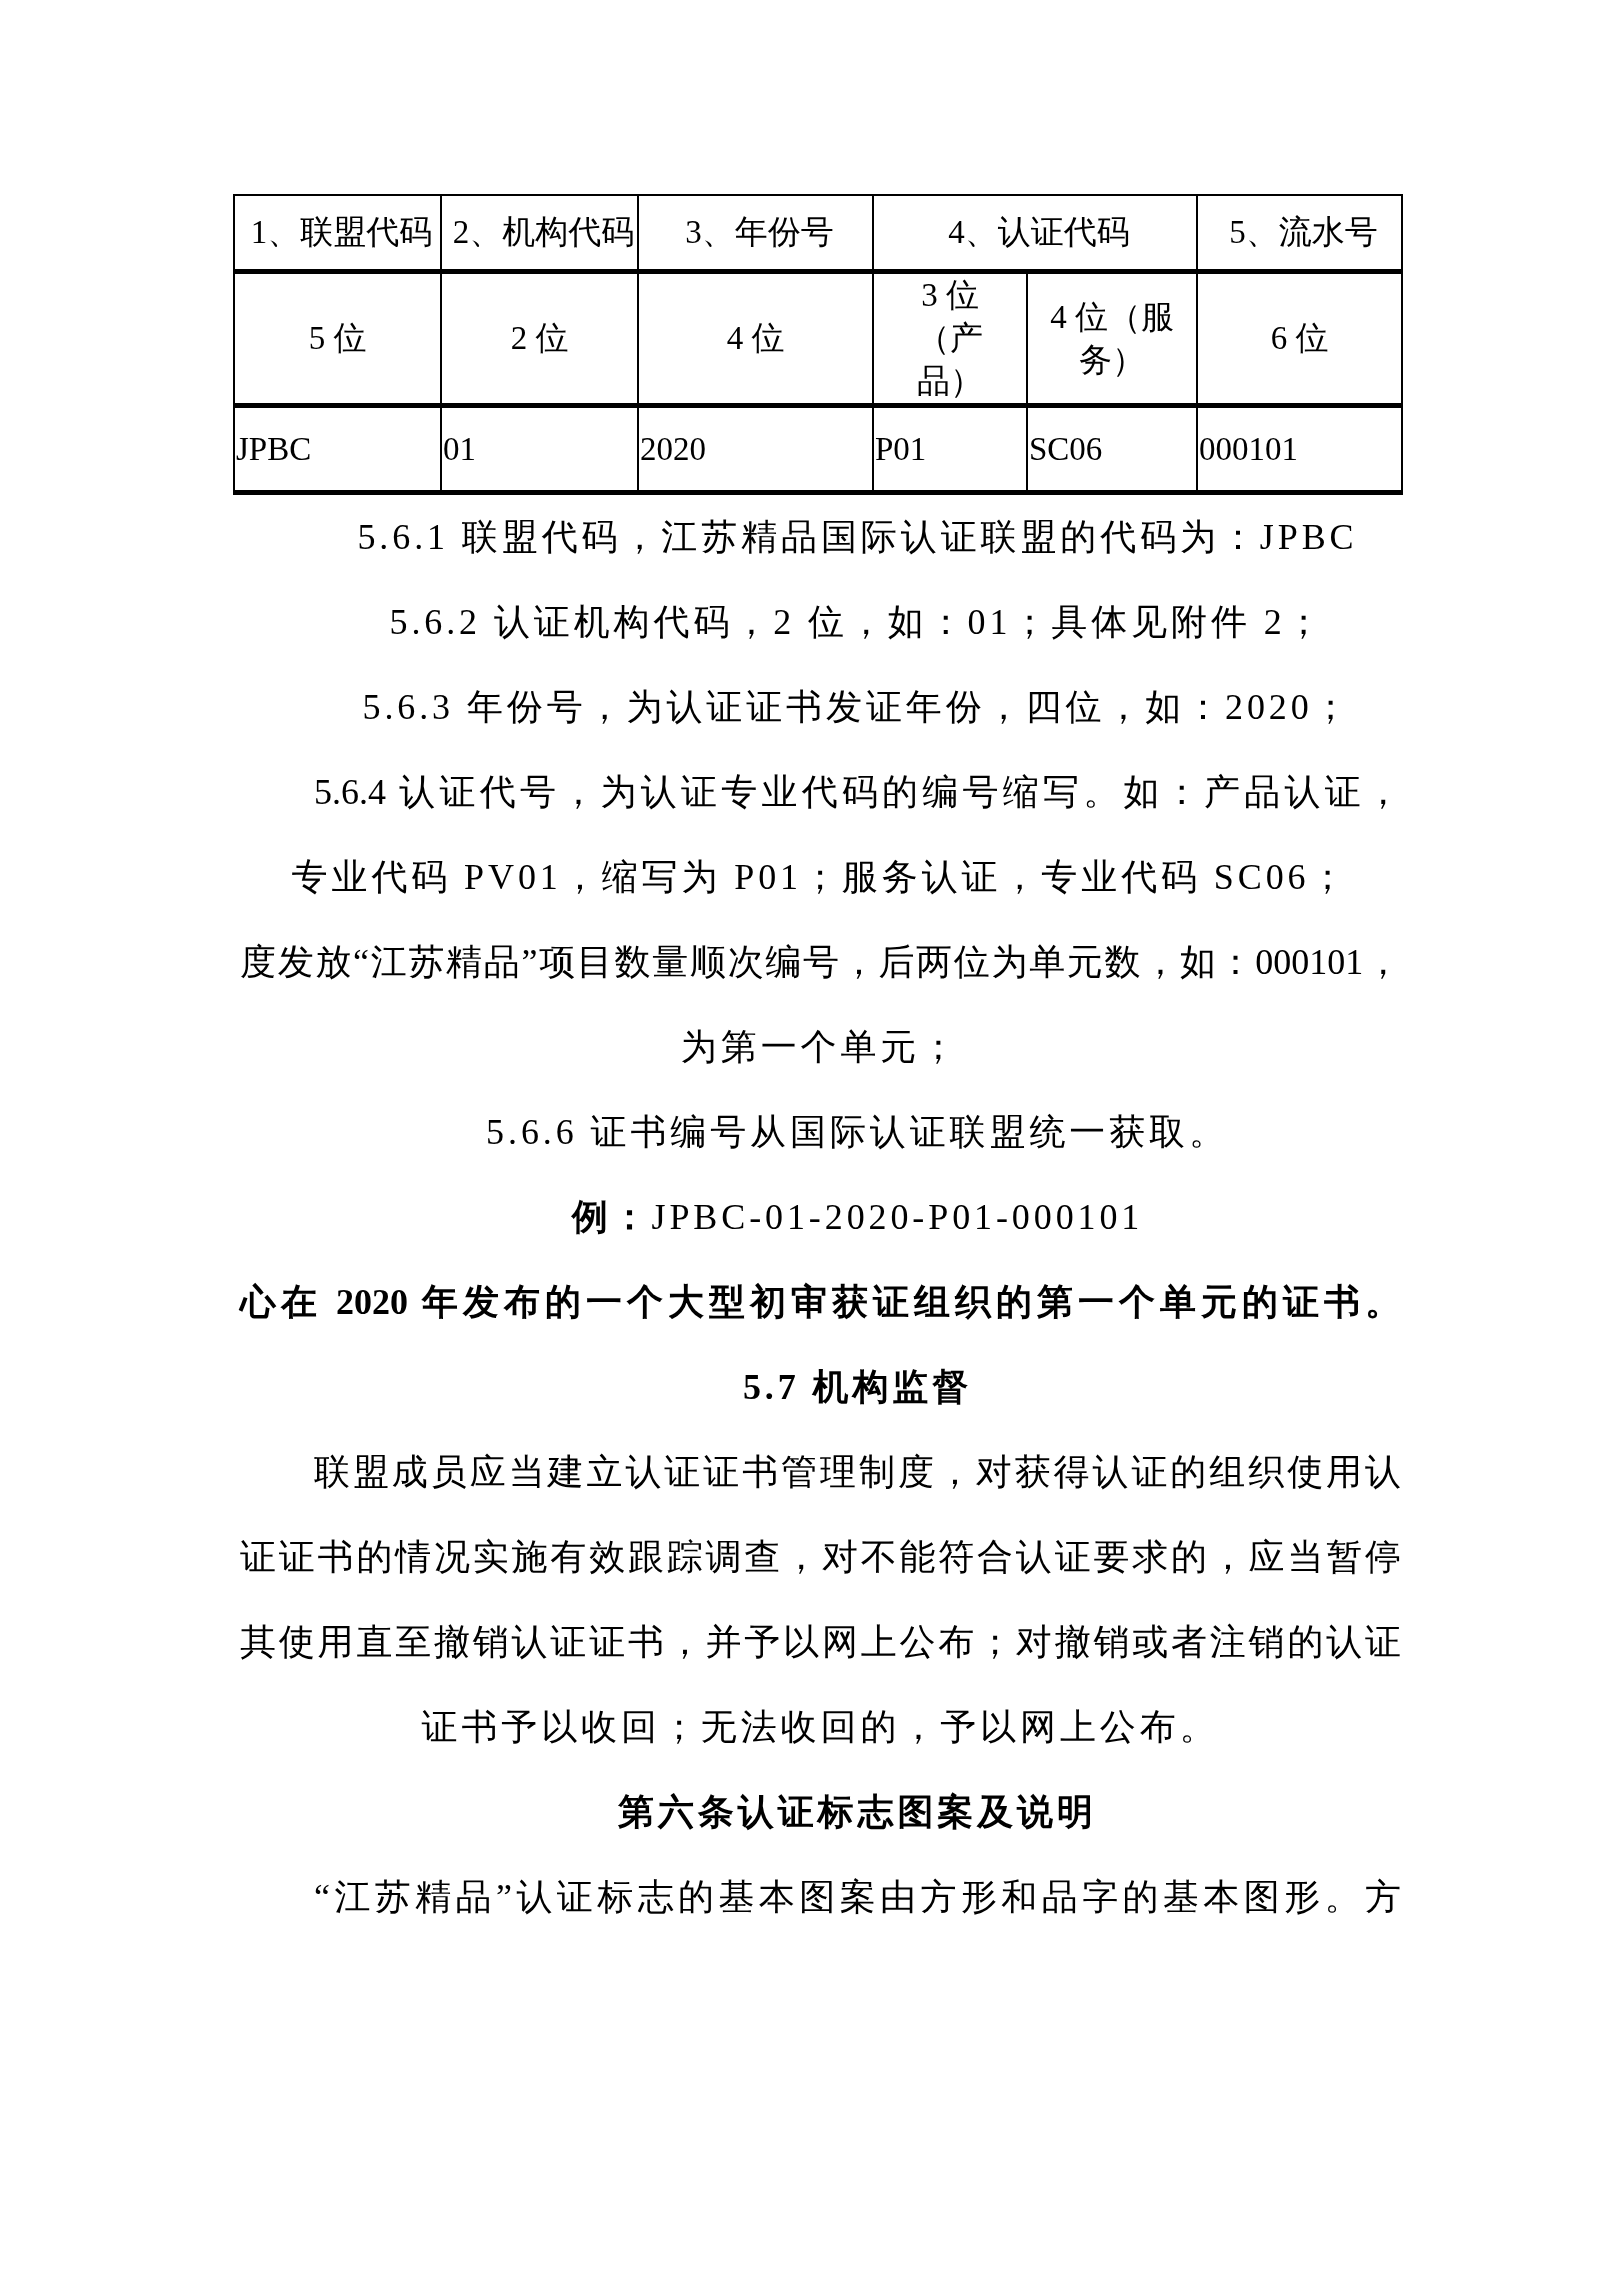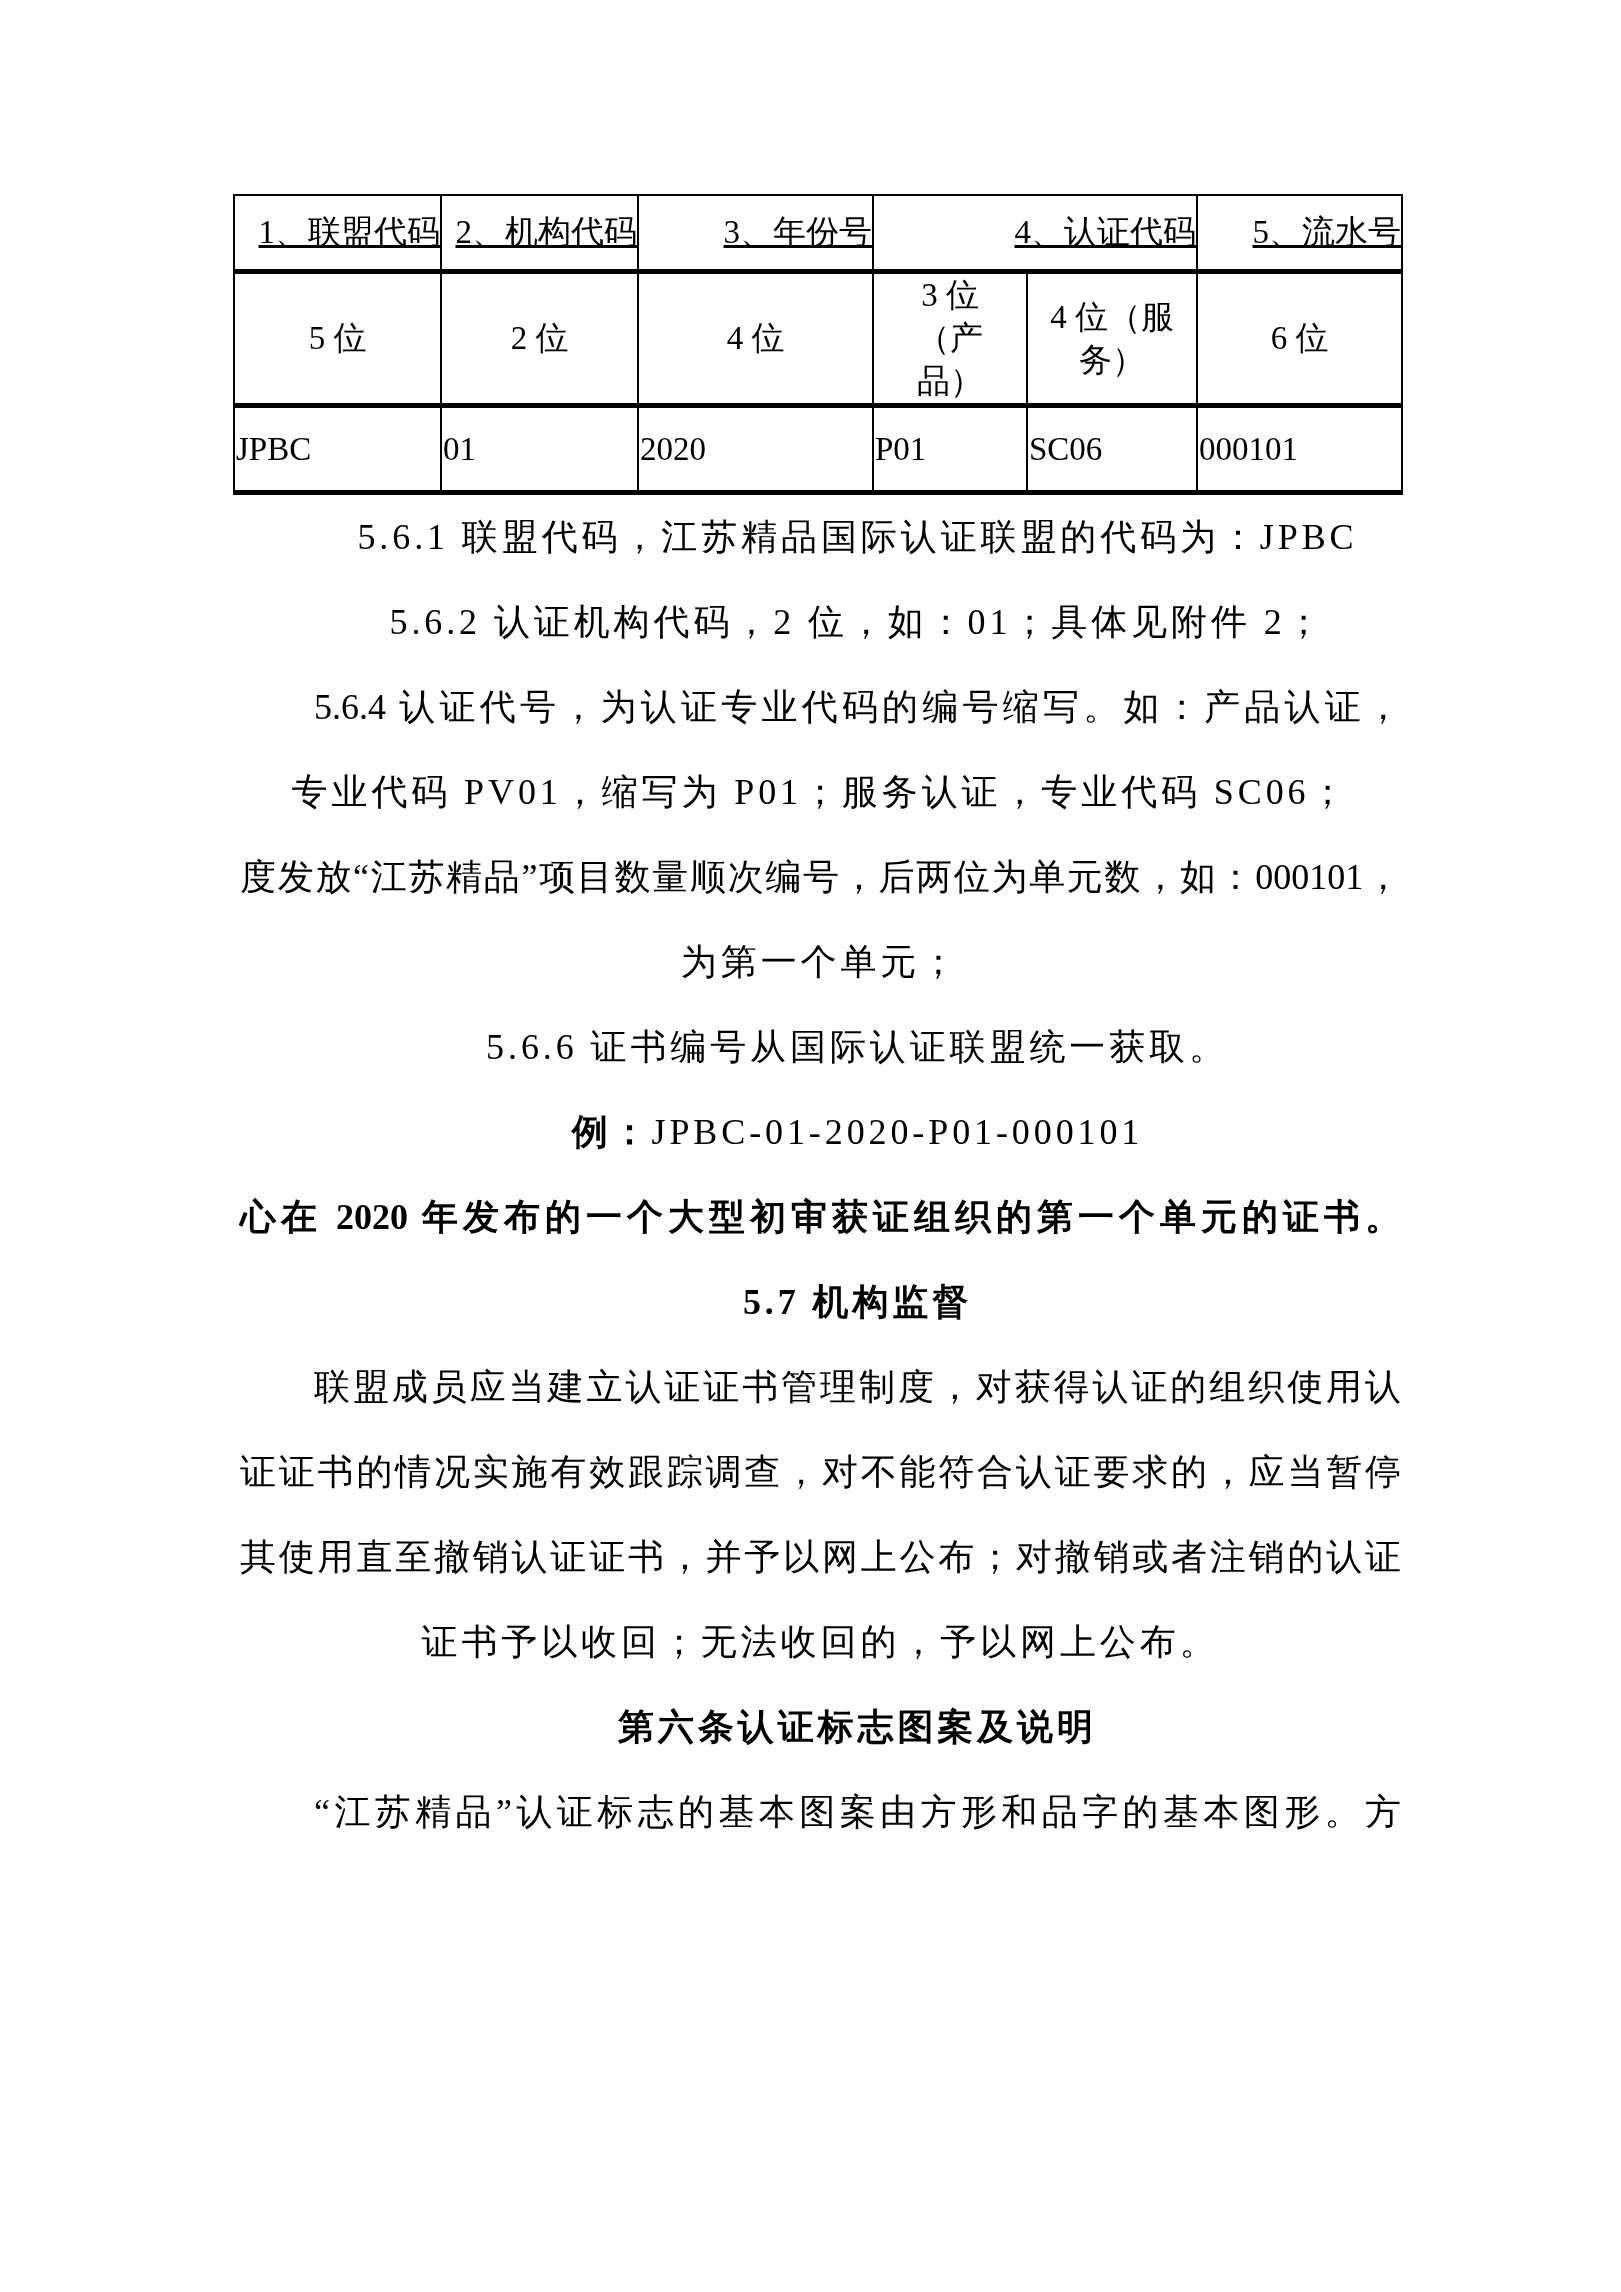--- a/index.html
+++ b/index.html
@@ -26,25 +26,24 @@
     border-left: 2.9px solid #000;
     border-right: 2.9px solid #000;
     font-size: 33px;
     color: #000;
     overflow: hidden;
   }
   tr.r-head td {
     border-top: 2.9px solid #000;
     border-bottom: 5.9px solid #000;
     height: 73px;
-    text-align: right;
+    text-align: center;
     padding: 0 0 0 7.8px;
     white-space: nowrap;
     vertical-align: middle;
-    text-decoration: underline;
   }
   tr.r-mid td {
     border-bottom: 5.9px solid #000;
     height: 125px;
     text-align: center;
     vertical-align: middle;
     line-height: 43px;
   }
   tr.r-mid td.pad-cell { padding: 0 14.7px; }
   tr.r-val td {
@@ -108,20 +107,21 @@
         <td>P01</td>
         <td>SC06</td>
         <td>000101</td>
       </tr>
     </tbody>
   </table>
 
   <div class="text">
     <div class="line ind">5.6.1 联盟代码，江苏精品国际认证联盟的代码为：JPBC</div>
     <div class="line ind">5.6.2 认证机构代码，2 位，如：01；具体见附件 2；</div>
+    <div class="line ind">5.6.3 年份号，为认证证书发证年份，四位，如：2020；</div>
     <div class="line ind just">5.6.4 认证代号，为认证专业代码的编号缩写。如：产品认证，</div>
     <div class="line">专业代码 PV01，缩写为 P01；服务认证，专业代码 SC06；</div>
     <div class="line just">度发放“江苏精品”项目数量顺次编号，后两位为单元数，如：000101，</div>
     <div class="line">为第一个单元；</div>
     <div class="line ind">5.6.6 证书编号从国际认证联盟统一获取。</div>
     <div class="line ind"><span class="b">例：</span><span>JPBC-01-2020-P01-000101</span></div>
     <div class="line just b">心在 2020 年发布的一个大型初审获证组织的第一个单元的证书。</div>
     <div class="line ind b">5.7 机构监督</div>
     <div class="line ind just">联盟成员应当建立认证证书管理制度，对获得认证的组织使用认</div>
     <div class="line just">证证书的情况实施有效跟踪调查，对不能符合认证要求的，应当暂停</div>

